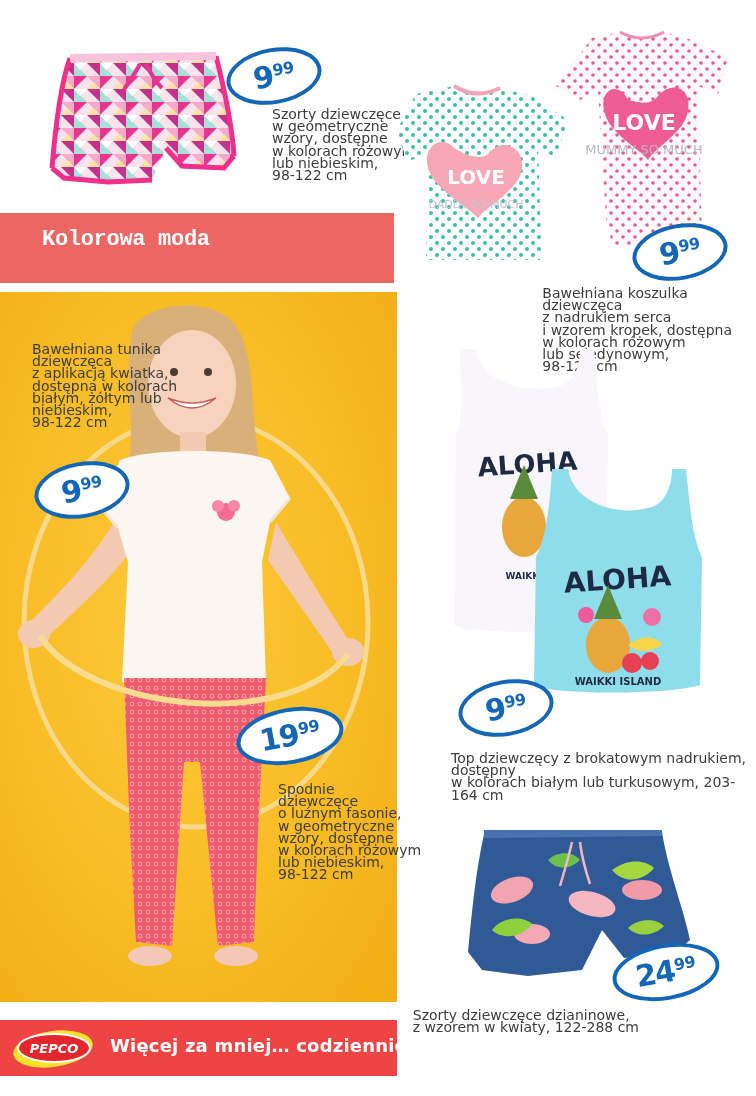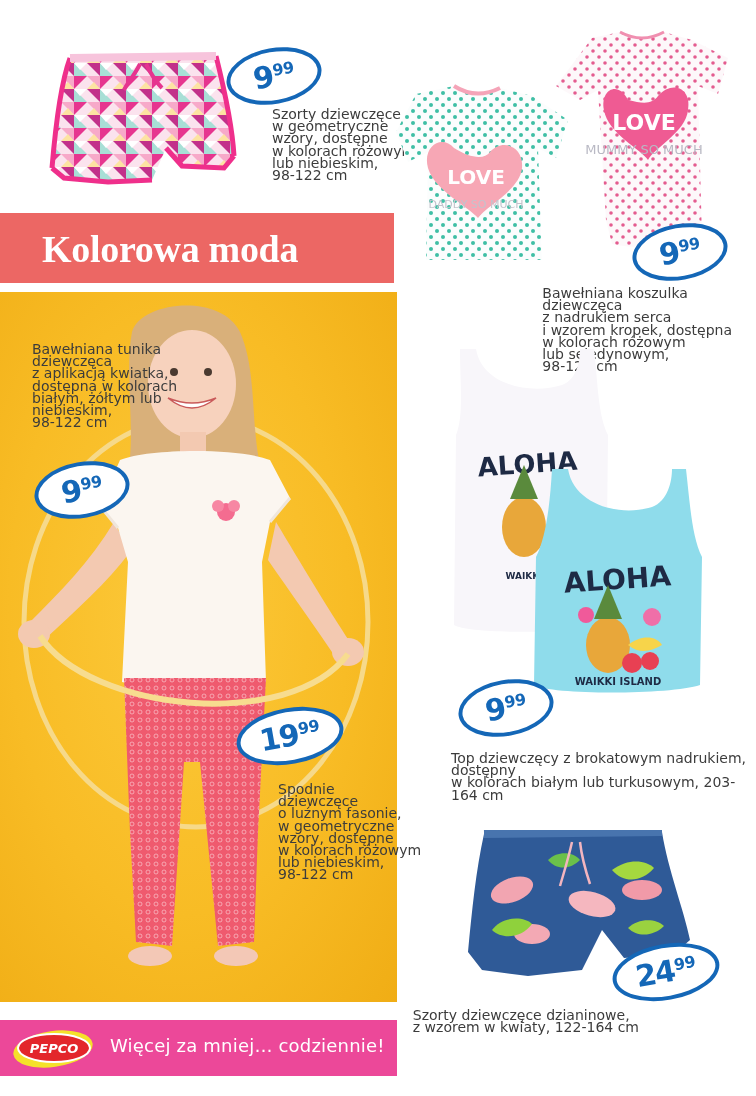--- a/index.html
+++ b/index.html
@@ -6,39 +6,39 @@
     html, body { width: 756px; height: 1096px; background: #ffffff; overflow: hidden; }
     body { position: relative; font-family: "DejaVu Sans", sans-serif; color: #3a3a3a; }
 
     
     .banner {
       position: absolute; left: 0; top: 213px; width: 394px; height: 70px;
       background: #ec6764;
     }
     .banner-title {
       position: absolute; left: 42px; top: 14px;
-      font-family: Liberation Serif, serif; font-weight: bold;
-      font-size: 38px; color: #ffffff; letter-spacing: -0.3px; white-space: nowrap;
+      font-family: Liberation Mono, monospace; font-weight: bold;
+      font-size: 22px; color: #ffffff; letter-spacing: -0.3px; white-space: nowrap;
     }
 
     
     .photo-panel {
       position: absolute; left: 0; top: 292px; width: 397px; height: 710px;
       background: radial-gradient(ellipse at 45% 45%, #fcc93a 0%, #f8bc25 55%, #f0ad15 100%);
       overflow: hidden;
     }
 
     
     .footer-bar {
       position: absolute; left: 0; top: 1020px; width: 397px; height: 56px;
-      background: #ec4899;
+      background: #ef4444;
     }
     .footer-text {
       position: absolute; left: 110px; top: 15px;
-      font-family: "DejaVu Sans", sans-serif; font-weight: normal; font-size: 18px;
+      font-family: "DejaVu Sans", sans-serif; font-weight: bold; font-size: 18px;
       color: #ffffff; white-space: nowrap; letter-spacing: 0.2px;
     }
     .logo {
       position: absolute; left: 10px; top: 8px; width: 86px; height: 42px;
     }
 
     
     .price {
       position: absolute; width: 96px; height: 56px;
       border: 4px solid #1467b7; border-radius: 50%;
@@ -247,21 +247,21 @@
     <path d="M166,98 C176,88 194,88 202,96 C192,106 176,108 166,98 Z" fill="#9ad23f"></path>
     <path d="M22,4 L200,2" stroke="#4874ae" stroke-width="8"></path>
     <path d="M110,12 C106,30 102,42 98,56 M118,12 C120,30 124,42 128,54" stroke="#f3b5bf" stroke-width="2.5" fill="none"></path>
   </svg>
 </div>
 <div class="price wide" style="left:612px; top:944px;">
   <span class="whole">24</span>
   <span class="cents">99</span>
 </div>
 <div class="desc right" style="right:117px; top:1009px;">Szorty dziewczęce dzianinowe,
-z wzorem w kwiaty, 122-164 cm</div>
+z wzorem w kwiaty, 122-288 cm</div>
 
 <div class="footer-bar">
   <div class="logo">
     <svg width="86" height="42" viewBox="0 0 86 42">
       <ellipse cx="43" cy="21" rx="40" ry="18" fill="#f5e12a" transform="rotate(-8 43 21)"></ellipse>
       <ellipse cx="44" cy="20" rx="36" ry="14" fill="#e3262b"></ellipse>
       <ellipse cx="44" cy="20" rx="36" ry="14" fill="none" stroke="#ffffff" stroke-width="2"></ellipse>
       <text x="44" y="25" font-family="DejaVu Sans, sans-serif" font-size="13" font-weight="bold" font-style="italic" fill="#ffffff" text-anchor="middle">PEPCO</text>
     </svg>
   </div>

